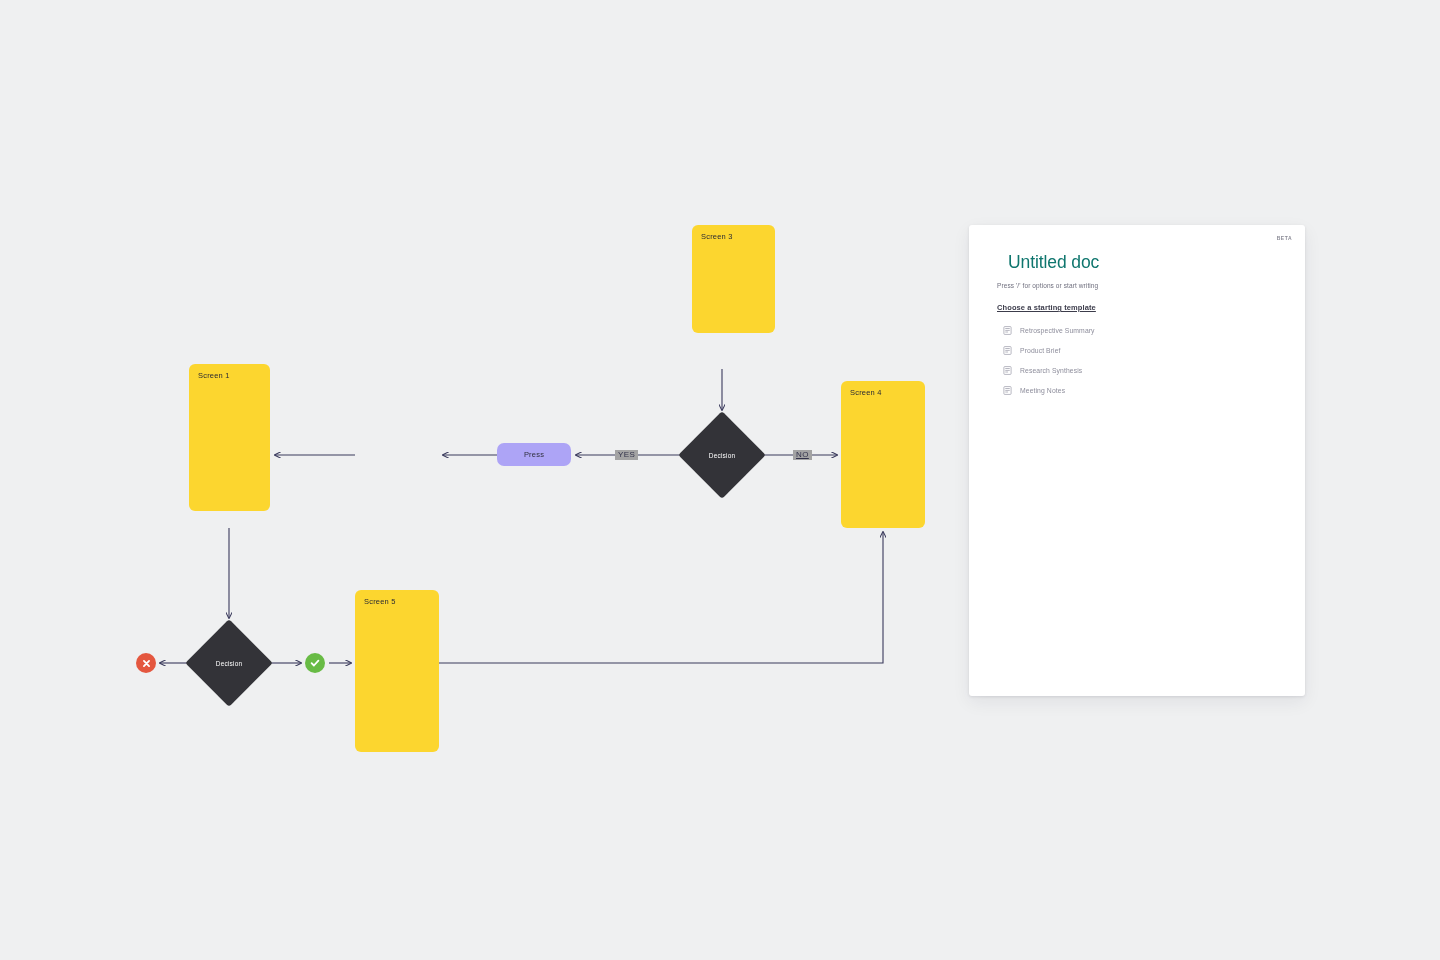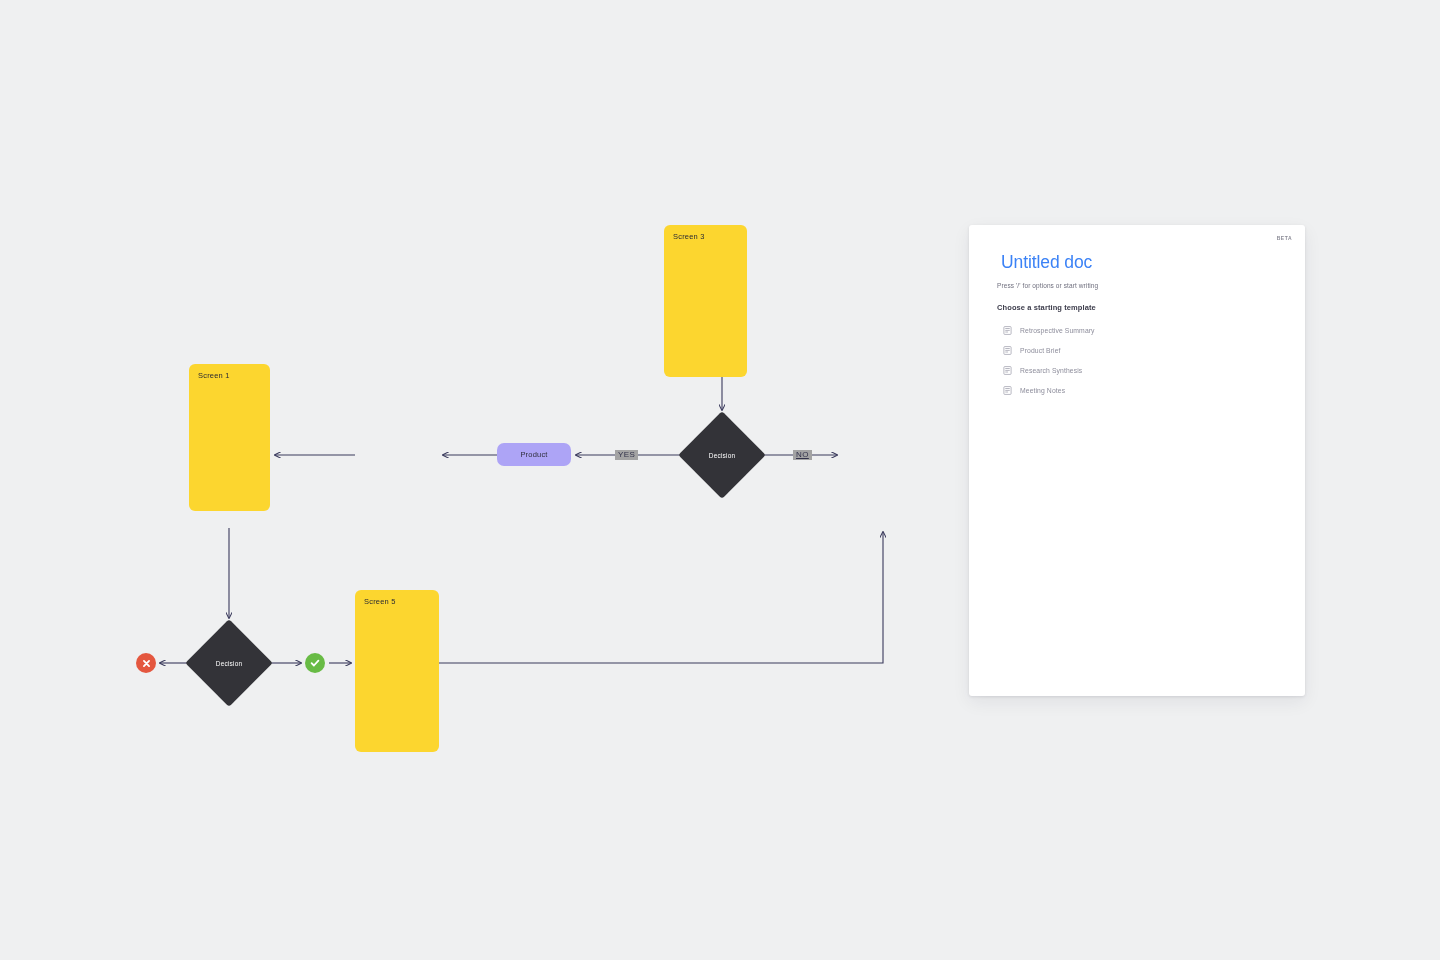--- a/index.html
+++ b/index.html
@@ -130,37 +130,38 @@
     font-size: 5px;
     font-weight: bold;
     letter-spacing: .5px;
     color: #8b8b96;
   }
   #doc-body {
     padding: 27px 0 0 28px;
   }
   #doc-title {
     font-size: 17.5px;
-    color: #3b82f6;
+    color: #0f766e;
     letter-spacing: -.1px;
-    margin: 0 0 9px 4px;
+    margin: 0 0 9px 11px;
     font-weight: normal;
   }
   #doc-hint {
     font-size: 6.5px;
     color: #6f6f7e;
     margin: 0 0 14px 0;
     letter-spacing: .1px;
   }
   #tpl-heading {
     font-size: 7.5px;
     font-weight: bold;
     color: #3c3c4b;
     margin: 0 0 8px 0;
     letter-spacing: .1px;
+    text-decoration: underline;
   }
   .tpl-row {
     display: flex;
     align-items: center;
     gap: 8px;
     height: 20px;
     padding-left: 6px;
   }
   .tpl-icon {
     width: 9px;
@@ -207,31 +208,34 @@
 
       <path d="M 439 663 L 883 663 L 883 532"></path>
     </g>
   </svg>
 
   <div class="node screen" style="left:189px; top:364px; width:81px; height:147px;">
     <span class="screen-label">Screen 1</span>
   </div>
 
 
-  <div class="node screen" style="left:664px; top:225px; width:83px; height:152px;">
+  <div class="node screen" style="left:692px; top:225px; width:83px; height:108px;">
     <span class="screen-label">Screen 3</span>
   </div>
 
+  <div class="node screen" style="left:841px; top:381px; width:84px; height:147px;">
+    <span class="screen-label">Screen 4</span>
+  </div>
 
   <div class="node screen" style="left:355px; top:590px; width:84px; height:162px;">
     <span class="screen-label">Screen 5</span>
   </div>
 
   <div class="node btn-node" style="left:497px; top:443px; width:74px; height:23px;">
-    <span>Product</span>
+    <span>Press</span>
   </div>
 
   <div class="node decision" style="left:681px; top:414px; width:82px; height:82px;">
     <div class="diamond"></div>
     <span class="dec-text">Decision</span>
   </div>
 
   <div class="node decision" style="left:188px; top:622px; width:82px; height:82px;">
     <div class="diamond"></div>
     <span class="dec-text">Decision</span>

